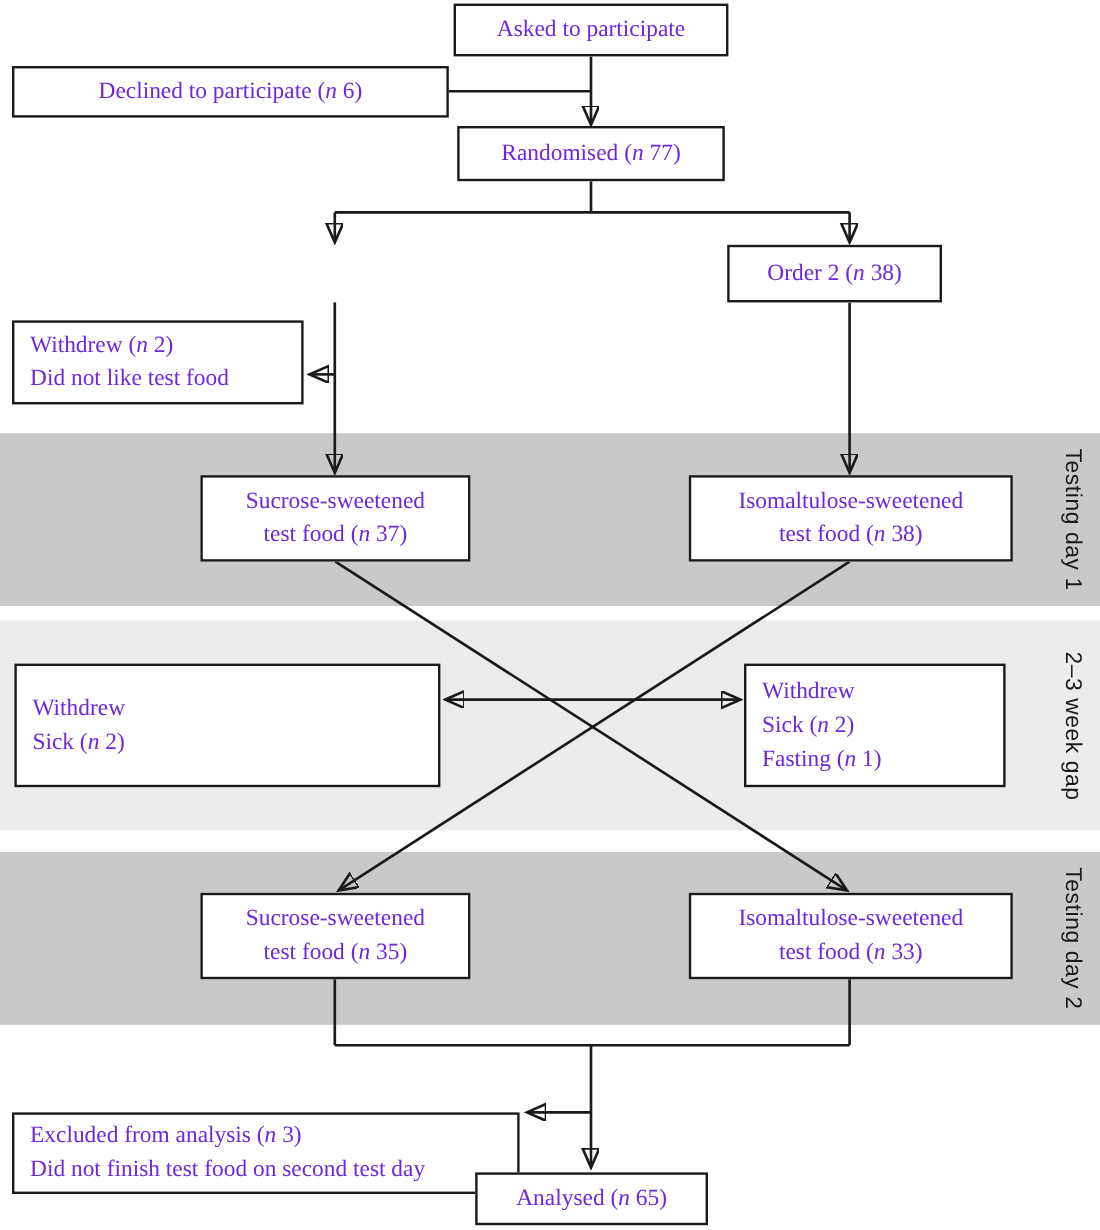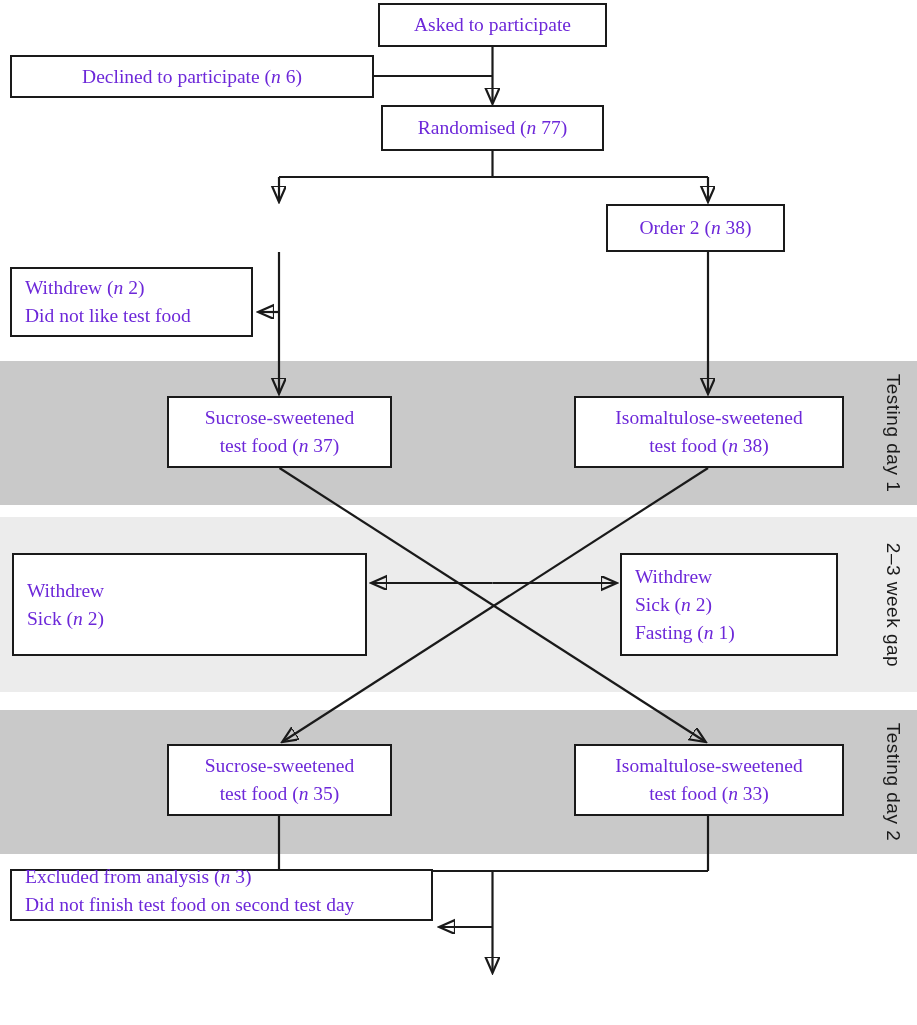--- a/index.html
+++ b/index.html
@@ -101,18 +101,21 @@
       <div class="line">Fasting (<i>n</i>&nbsp;1)</div>
     </div>
   <div class="fbox" style="left:167px;top:744px;width:225px;height:72px;">
       <div class="line">Sucrose-sweetened</div>
       <div class="line">test food (<i>n</i>&nbsp;35)</div>
     </div>
   <div class="fbox" style="left:574px;top:744px;width:270px;height:72px;">
       <div class="line">Isomaltulose-sweetened</div>
       <div class="line">test food (<i>n</i>&nbsp;33)</div>
     </div>
-  <div class="fbox align-left" style="left:10px;top:869px;width:423px;height:52px;justify-content:flex-end;">
+  <div class="fbox align-left" style="left:10px;top:927px;width:423px;height:68px;">
       <div class="line">Excluded from analysis (<i>n</i>&nbsp;3)</div>
       <div class="line">Did not finish test food on second test day</div>
+    </div>
+  <div class="fbox" style="left:396px;top:977px;width:194px;height:44px;">
+      <div class="line">Analysed (<i>n</i>&nbsp;65)</div>
     </div>
 
 </div>
 
 </body></html>

